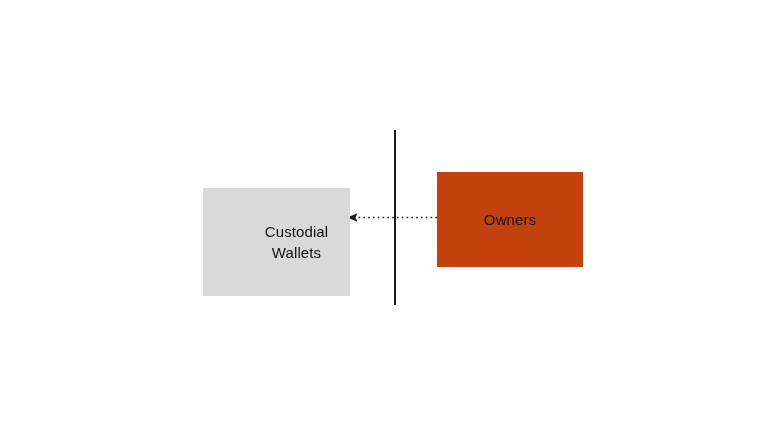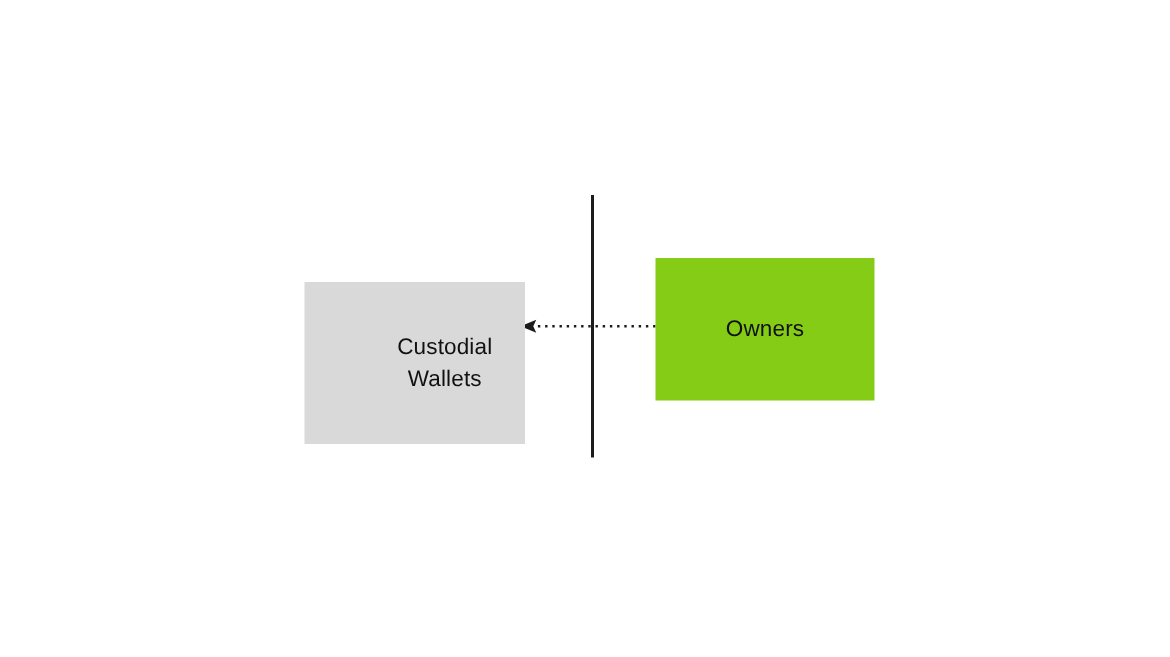--- a/index.html
+++ b/index.html
@@ -39,21 +39,21 @@
     height: 108px;
     background: #d9d9d9;
     padding-left: 40px;
   }
 
   #node-owners {
     left: 437px;
     top: 172px;
     width: 146px;
     height: 95px;
-    background: #84cc16;
+    background: #c2410c;
   }
 
   .node-label {
     display: block;
     white-space: pre-line;
   }
 
   
   #boundary-divider {
     position: absolute;

